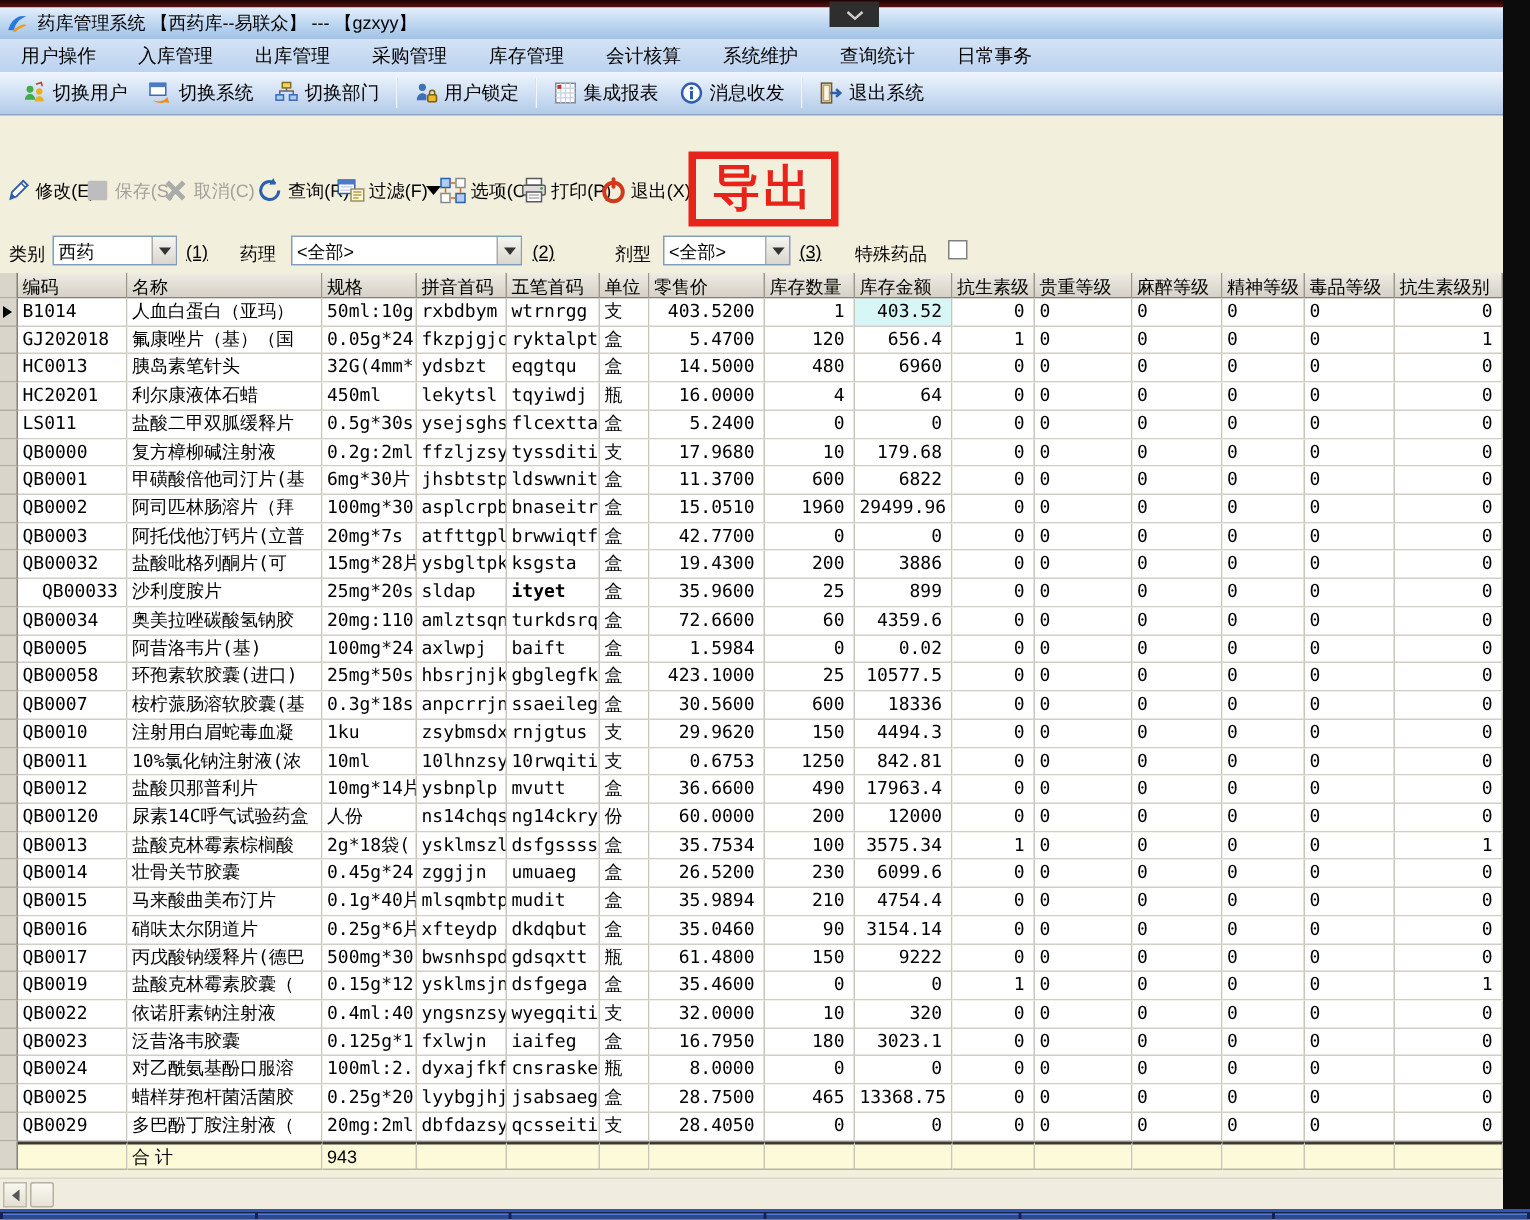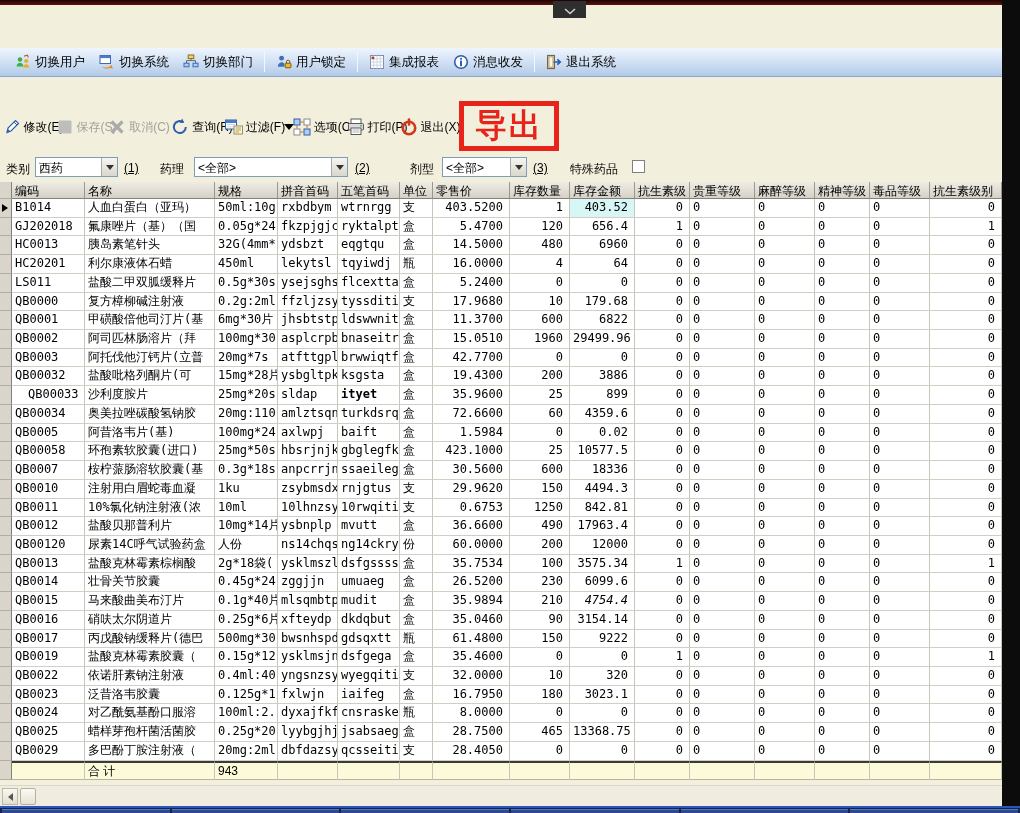--- a/index.html
+++ b/index.html
@@ -88,28 +88,48 @@
   .taskbar { position:absolute; left:0; top:806px; width:1020px; height:7px; background:#16244c;
     border-top:2px solid #2f55b5; display:flex; gap:2px; padding:1px 2px 0 2px; }
   .tk-item { flex:1; background:#2c4a8f; border-top:1px solid #5577cc; }
 </style>
 </head>
 <body>
 
 <div class="screen">
   <div class="top-strip"></div>
 
+  <div class="titlebar">
+    <span class="logo">
+      <svg width="15" height="15" viewBox="0 0 16 16">
+          <path d="M1.5 13C4 4.5 9.5 1.8 14.5 3.2 10.5 4.4 7 7 5.6 13z" fill="#2a7ade"></path>
+          <path d="M4.5 13.8c4.5-4.6 8.2-5.3 10-4.6-2.2 1.8-5.8 2.6-7.6 5z" fill="#f29b1d"></path>
+        </svg>
+    </span>
+    <span class="title-text">药库管理系统 【西药库--易联众】 --- 【gzxyy】</span>
+  </div>
   <div class="capture-chevron">
     <span>
       <svg width="12" height="7" viewBox="0 0 12 7">
           <path d="M1 1l5 4.5L11 1" fill="none" stroke="#cfcfcf" stroke-width="1.6"></path>
         </svg>
     </span>
   </div>
 
+  <div class="menubar">
+      <span class="menu-item">用户操作</span>
+      <span class="menu-item">入库管理</span>
+      <span class="menu-item">出库管理</span>
+      <span class="menu-item">采购管理</span>
+      <span class="menu-item">库存管理</span>
+      <span class="menu-item">会计核算</span>
+      <span class="menu-item">系统维护</span>
+      <span class="menu-item">查询统计</span>
+      <span class="menu-item">日常事务</span>
+    </div>
 
   <div class="toolbar">
       <div class="tb-btn">
         <span class="tb-ic">
           <svg width="16" height="16" viewBox="0 0 16 16">
             <path d="M9 2.2 12.5 1l.7 2.5" fill="none" stroke="#c0392b"></path>
             <circle cx="5" cy="5.5" r="2.3" fill="#3fae49"></circle>
             <path d="M1.6 12.5c0-2.6 1.9-3.8 3.4-3.8s3.4 1.2 3.4 3.8z" fill="#3fae49"></path>
             <circle cx="11.2" cy="7" r="2.1" fill="#e9b021"></circle>
             <path d="M8.2 13.6c0-2.3 1.6-3.4 3-3.4s3 1.1 3 3.4z" fill="#e9b021"></path>
@@ -713,21 +733,21 @@
           <div class="tr">
             <div class="sel-cell"></div>
             <div class="td" style="width: 73px; min-width: 73px;">QB0015</div>
             <div class="td" style="width: 130px; min-width: 130px;">马来酸曲美布汀片</div>
             <div class="td" style="width: 63px; min-width: 63px;">0.1g*40片</div>
             <div class="td" style="width: 60px; min-width: 60px;">mlsqmbtp</div>
             <div class="td" style="width: 62px; min-width: 62px;">mudit</div>
             <div class="td" style="width: 33px; min-width: 33px;">盒</div>
             <div class="td r" style="width: 77px; min-width: 77px;">35.9894</div>
             <div class="td r" style="width: 60px; min-width: 60px;">210</div>
-            <div class="td r" style="width: 65px; min-width: 65px; font-style: italic;">4754.4</div>
+            <div class="td r" style="width: 65px; min-width: 65px;">4754.4</div>
             <div class="td r" style="width: 55px; min-width: 55px;">0</div>
             <div class="td" style="width: 65px; min-width: 65px;">0</div>
             <div class="td" style="width: 60px; min-width: 60px;">0</div>
             <div class="td" style="width: 55px; min-width: 55px;">0</div>
             <div class="td" style="width: 60px; min-width: 60px;">0</div>
             <div class="td r" style="width: 72px; min-width: 72px;">0</div>
           </div>
           <div class="tr">
             <div class="sel-cell"></div>
             <div class="td" style="width: 73px; min-width: 73px;">QB0016</div>

